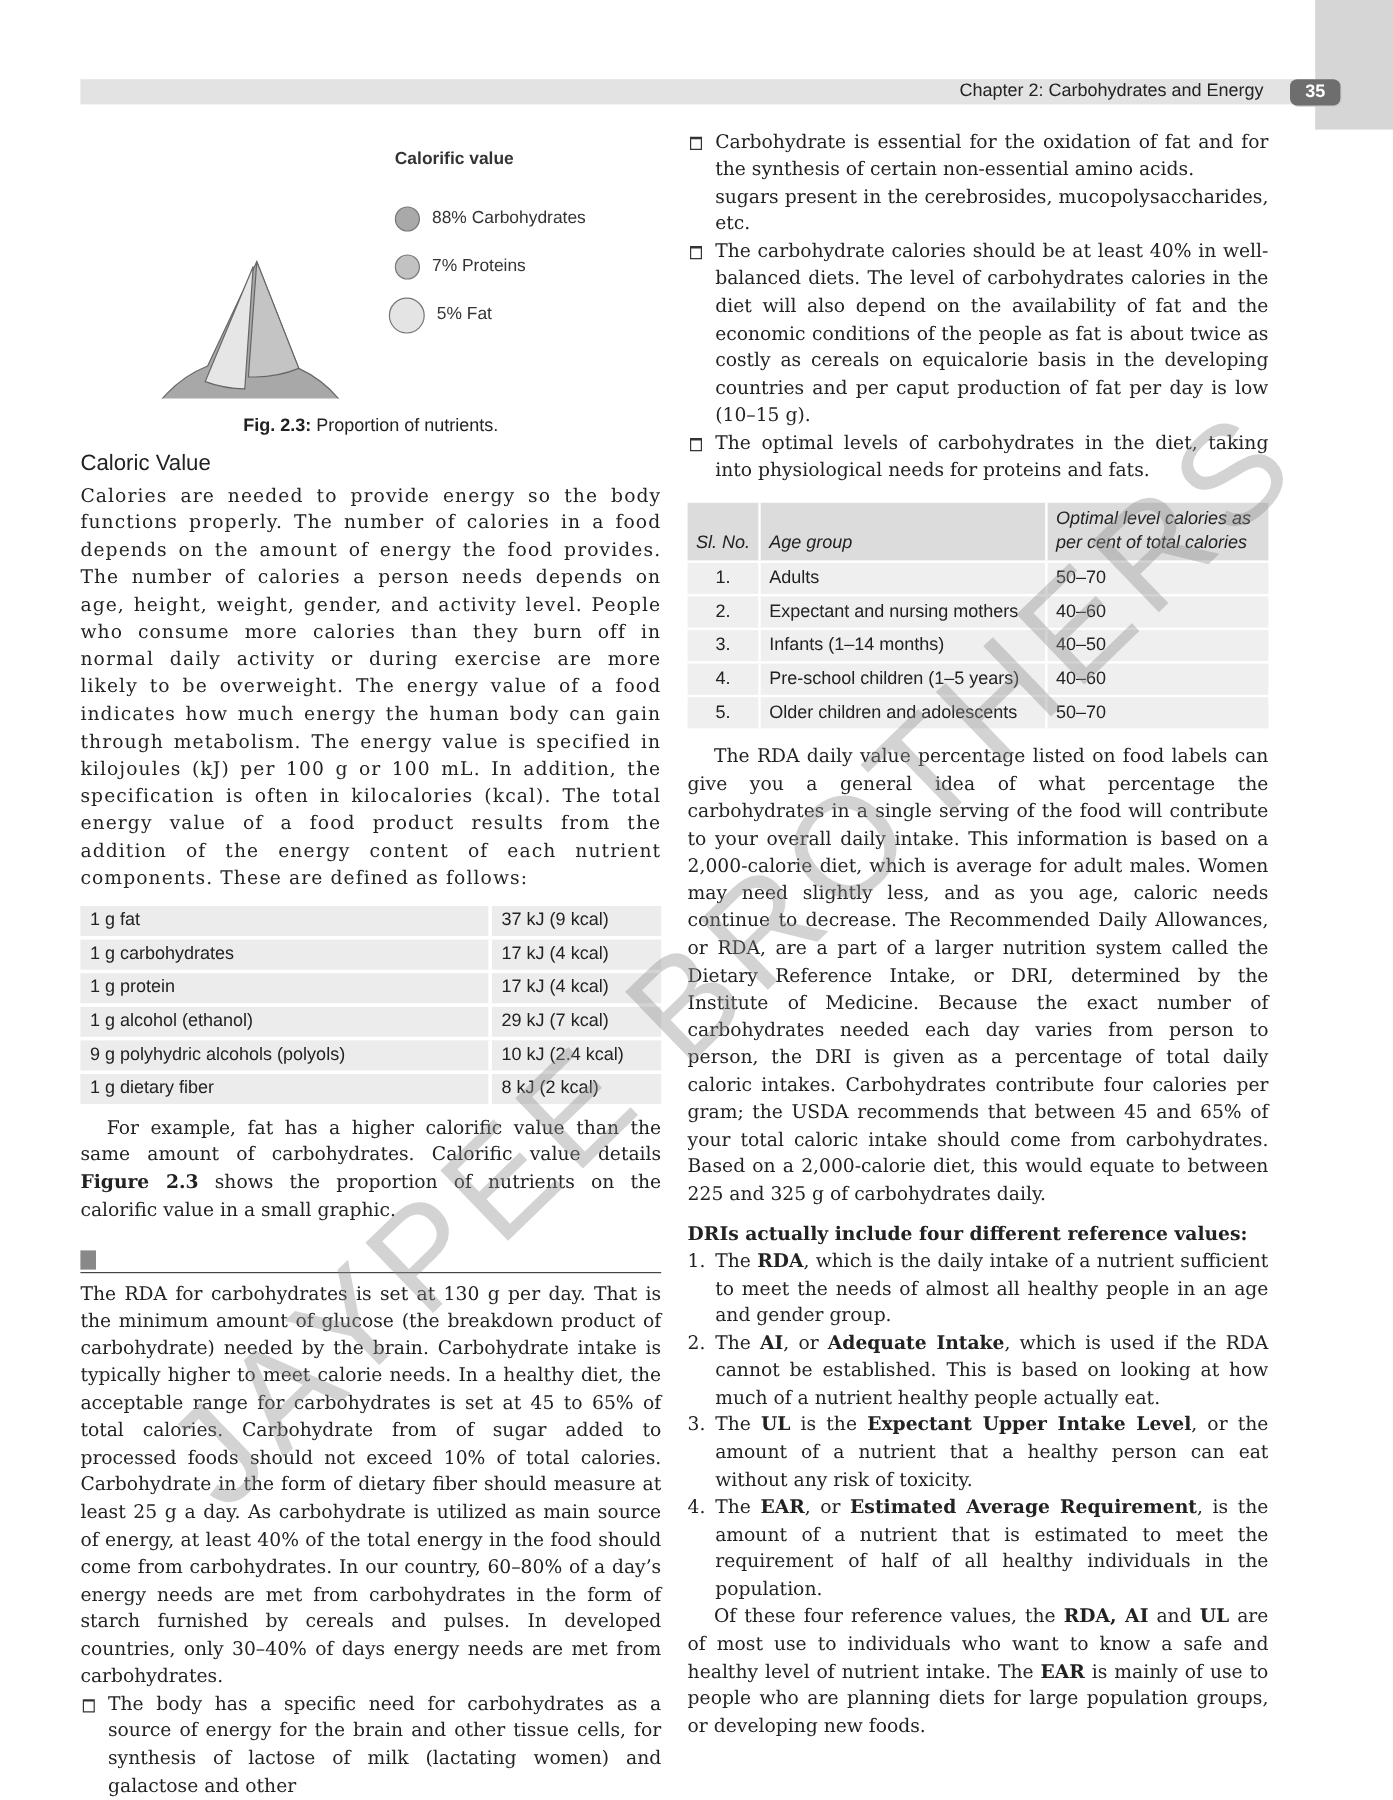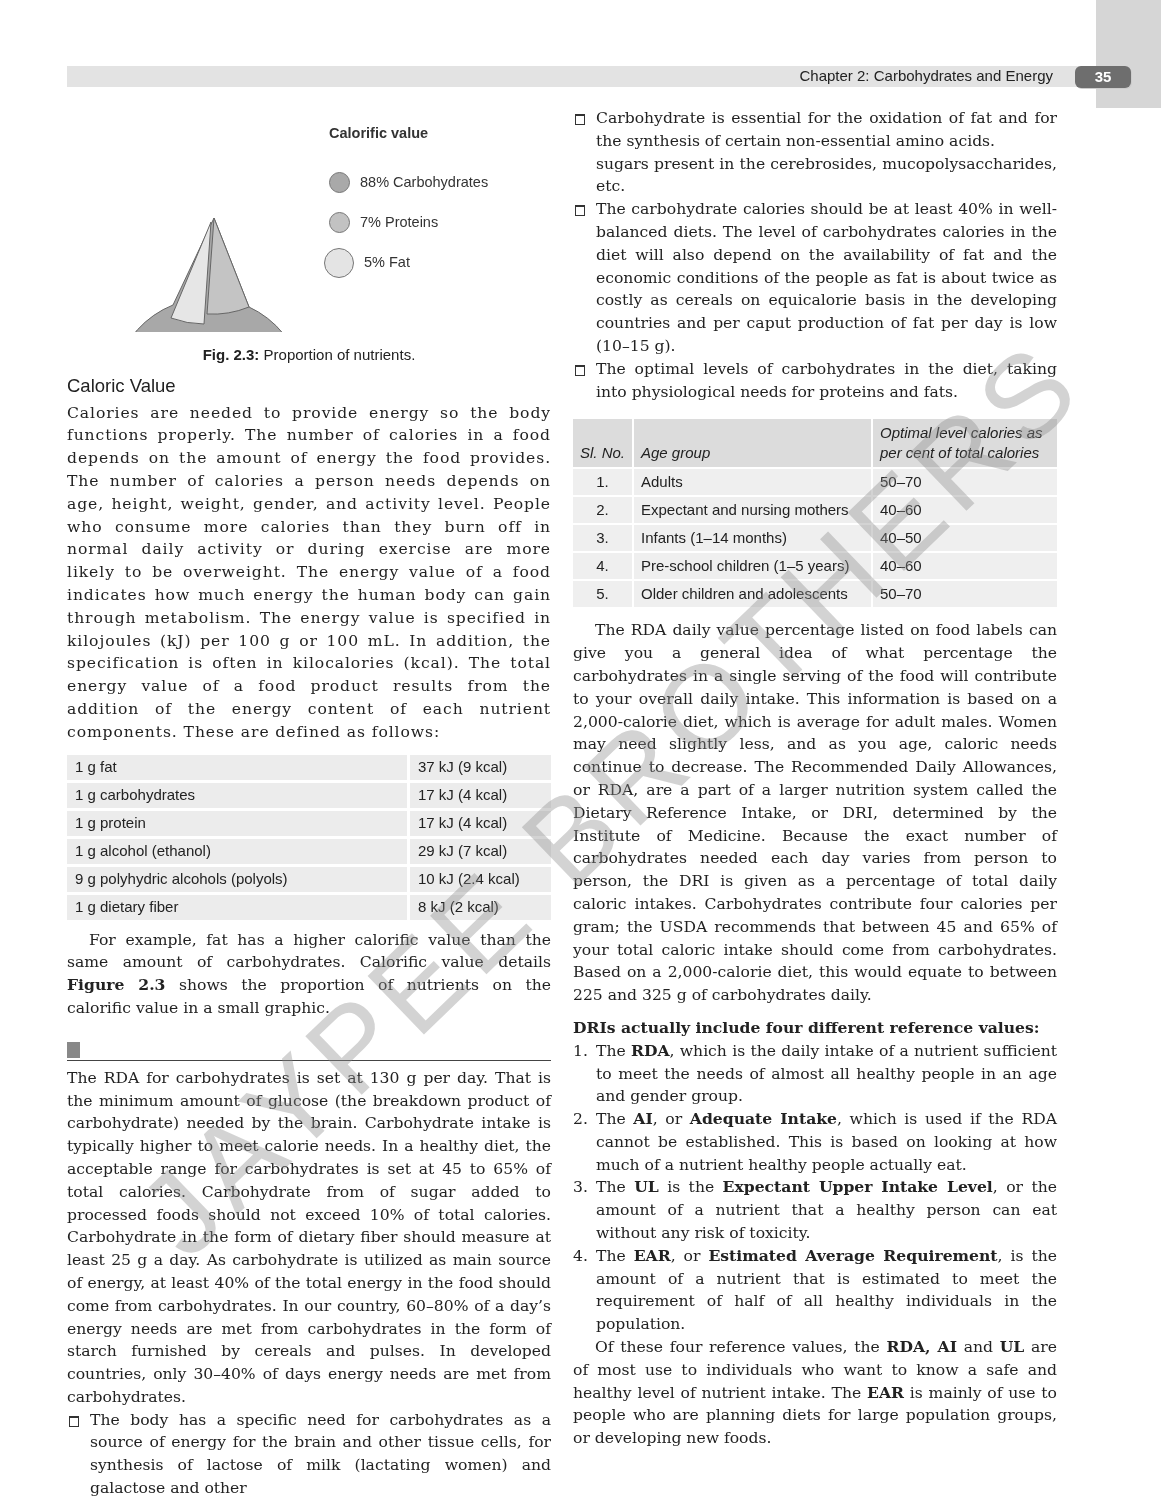--- a/index.html
+++ b/index.html
@@ -3,21 +3,21 @@
 <meta charset="utf-8">
 <style>
   html, body { margin:0; padding:0; }
   body { width:1161px; height:1500px; background:#ffffff; position:relative; overflow:hidden;
          font-family:"DejaVu Serif", serif; color:#222; }
   .side-tab { position:absolute; left:1096px; top:0; width:65px; height:108px; background:#d6d6d6; }
   .header-bar { position:absolute; left:67px; top:66px; width:1029px; height:21px; background:#e3e3e3; }
   .header-title { position:absolute; right:108px; top:67px; font-family:"Liberation Sans", sans-serif;
                   font-size:15px; color:#222; white-space:nowrap; }
   .header-title b { font-weight:normal;text-align:right; }
-  .page-num { position:absolute; left:1075px; top:66px; width:56px; height:22px; background:#6e6e6e;
+  .page-num { position:absolute; left:1075px; top:66px; width:42px; height:22px; background:#6e6e6e;
               border-radius:6px; color:#fff; font-family:"Liberation Sans", sans-serif; font-weight:bold;
               font-size:15px; text-align:center; line-height:22px; box-shadow:1px 1px 0 #ccc; }
 
   .col { position:absolute; width:484px; font-size:15.6px; line-height:22.8px; text-align:justify; }
   .col-left { left:67px; top:100px; }
   .col-right { left:573px; top:107px; }
 
   
   .figure { position:relative; height:250px; }
   .pie { position:absolute; left:47px; top:10px; }

